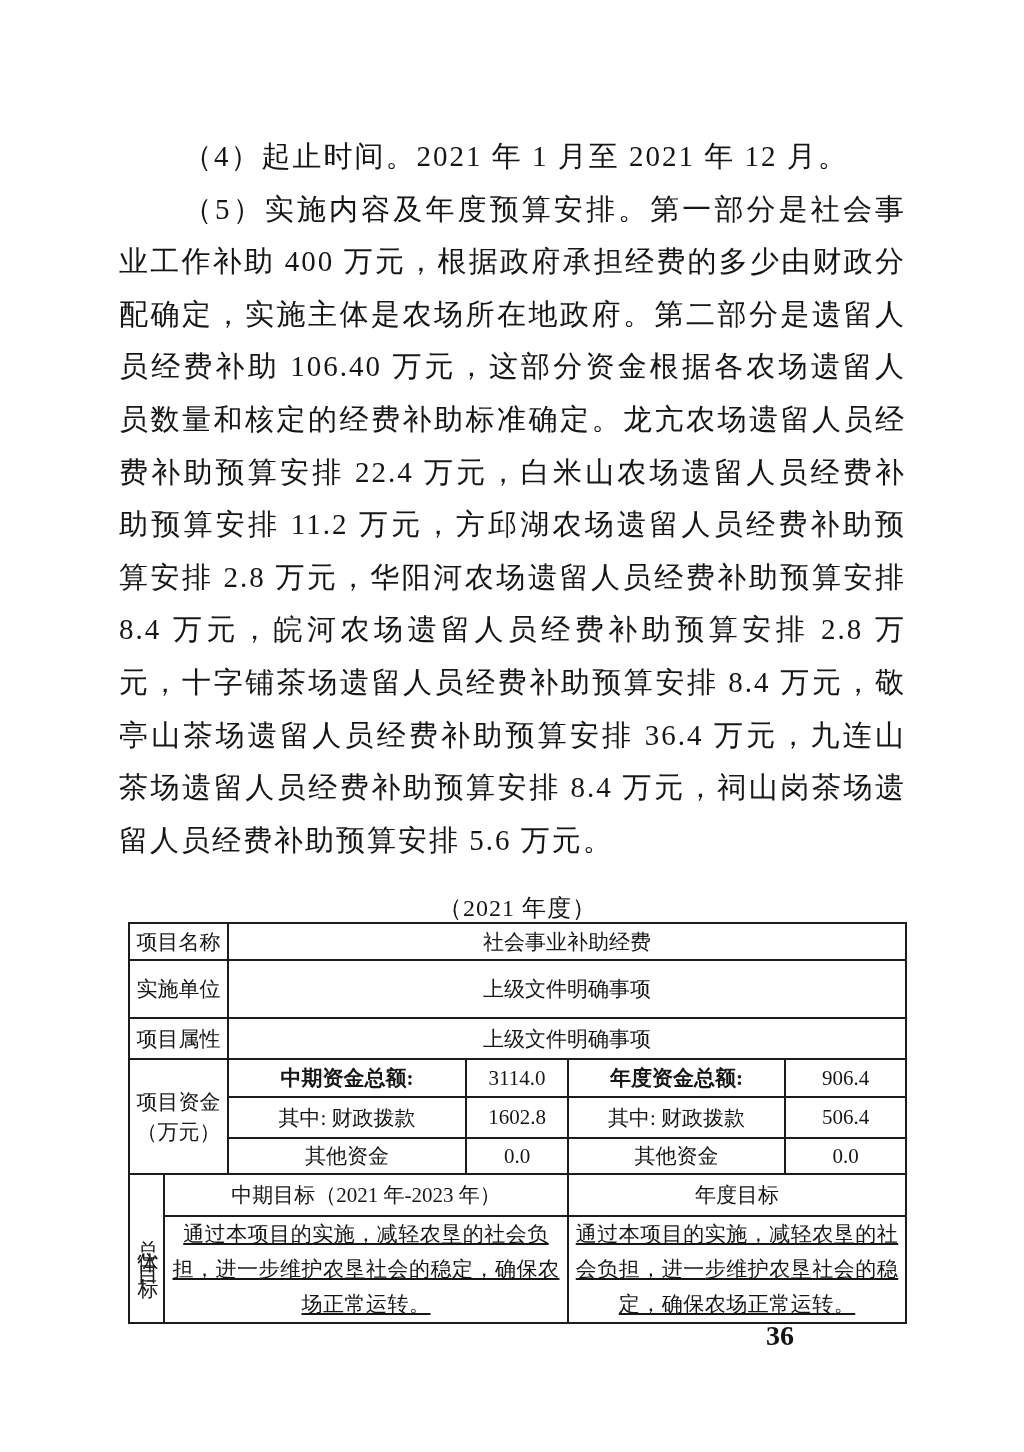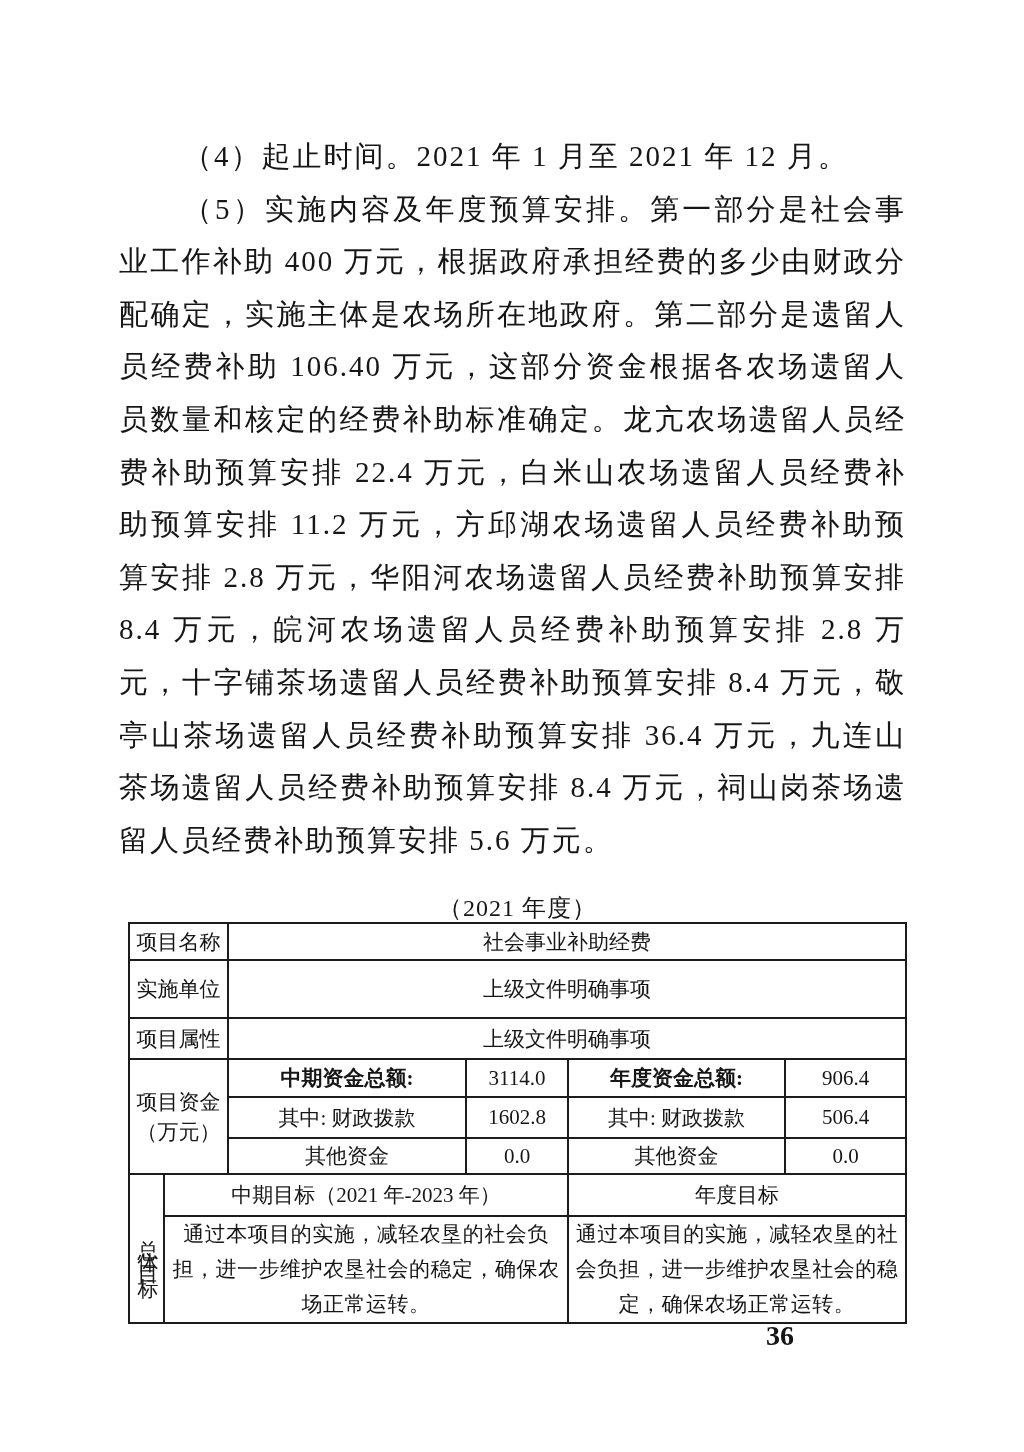--- a/index.html
+++ b/index.html
@@ -57,21 +57,21 @@
   table.tbl td {
     border:2px solid #1c1c1c;
     font-size:21px;
     padding:0 4px;
     vertical-align:middle;
     text-align:center;
     overflow:hidden;
   }
   tr.r1 { height:37px; } tr.r2 { height:58px; } tr.r3 { height:41px; }
   tr.r4 { height:38px; } tr.r5 { height:41px; } tr.r6 { height:36px; }
-  tr.r7 { height:42px; } tr.r8 { height:95px; }
+  tr.r7 { height:42px; } tr.r8 { height:95px;text-decoration:underline; }
   td.td-left  { text-align:left;  padding-left:6px;font-weight:bold; }
   td.td-num   { text-align:right; padding-right:4px; }
   td.no-bottom { border-bottom:none; }
   td.goal {
     font-size:21px;
     line-height:35px;
     padding:4px 10px;
     letter-spacing:0.5px;
   }
   .funds-label div { line-height:30px; }

